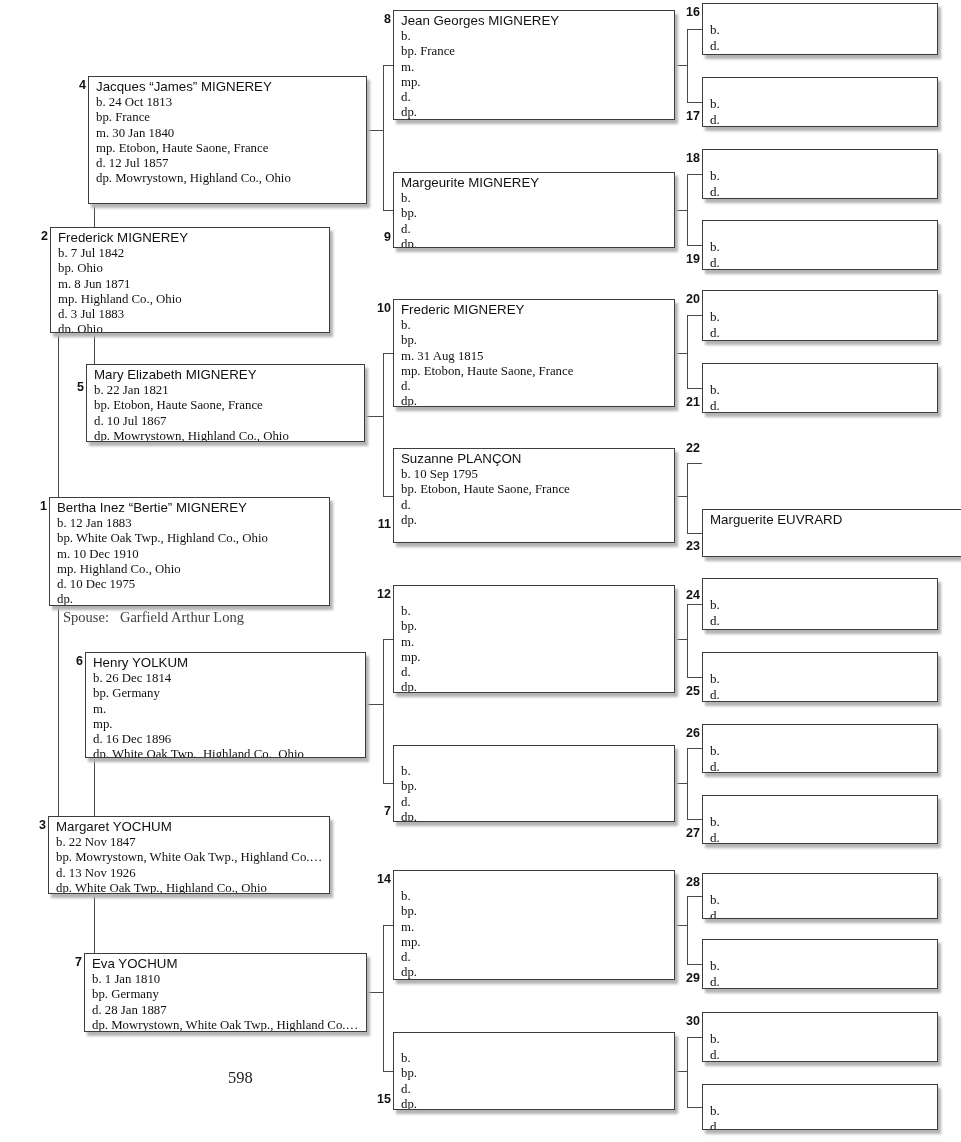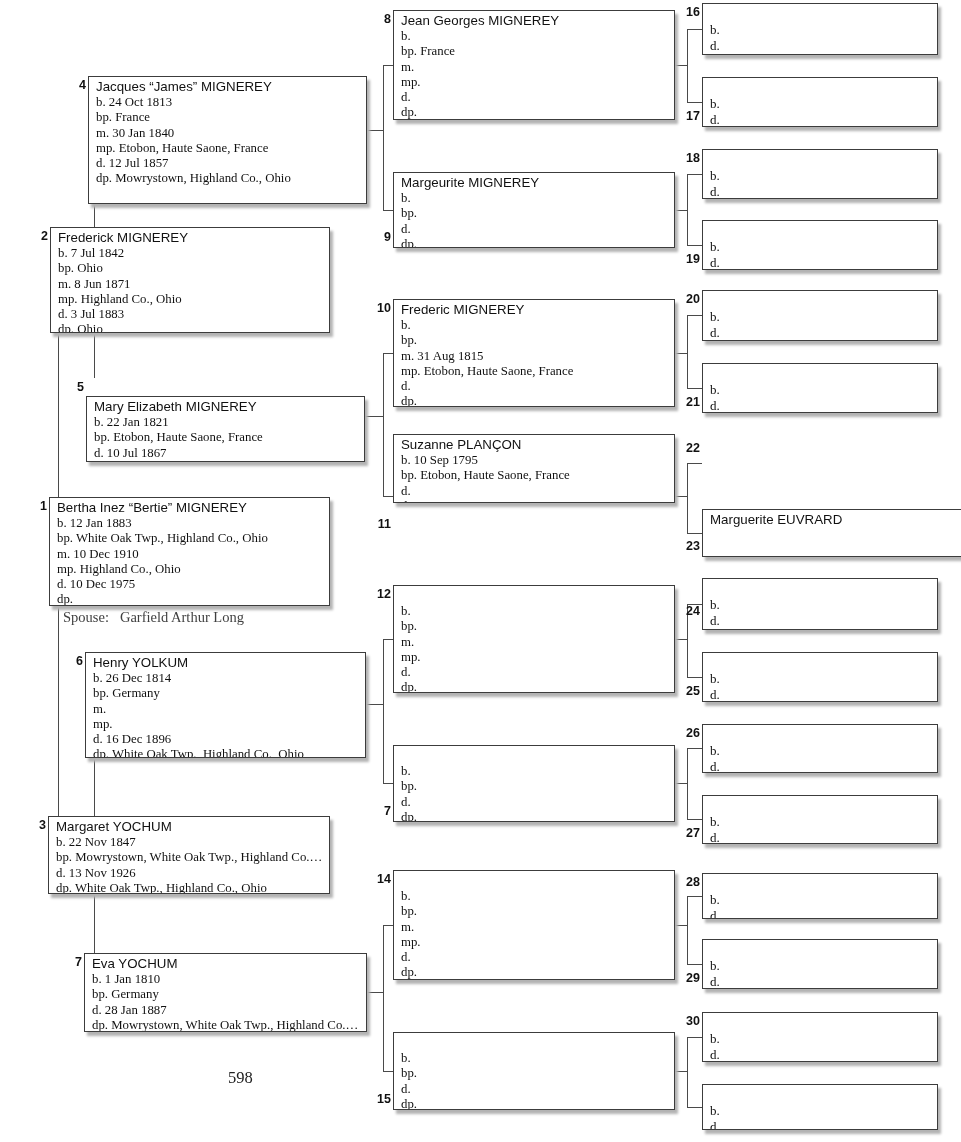--- a/index.html
+++ b/index.html
@@ -103,21 +103,21 @@
     <div class="pname">Frederick MIGNEREY</div>
     <div class="pdetails">b. 7 Jul 1842
 bp. Ohio
 m. 8 Jun 1871
 mp. Highland Co., Ohio
 d. 3 Jul 1883
 dp. Ohio</div>
   </div>
 
   <div class="pnum" style="left:64px;top:380px">5</div>
-  <div class="pbox" style="left:86px;top:396px;width:279px;height:66px">
+  <div class="pbox" style="left:86px;top:364px;width:279px;height:78px">
     <div class="pname">Mary Elizabeth MIGNEREY</div>
     <div class="pdetails">b. 22 Jan 1821
 bp. Etobon, Haute Saone, France
 d. 10 Jul 1867
 dp. Mowrystown, Highland Co., Ohio</div>
   </div>
 
   <div class="pnum" style="left:27px;top:499px">1</div>
   <div class="pbox" style="left:49px;top:497px;width:281px;height:109px">
     <div class="pname">Bertha Inez “Bertie” MIGNEREY</div>
@@ -189,21 +189,21 @@
     <div class="pname">Frederic MIGNEREY</div>
     <div class="pdetails">b.
 bp.
 m. 31 Aug 1815
 mp. Etobon, Haute Saone, France
 d.
 dp.</div>
   </div>
 
   <div class="pnum wide" style="left:369px;top:517px">11</div>
-  <div class="pbox" style="left:393px;top:434px;width:282px;height:69px">
+  <div class="pbox" style="left:393px;top:448px;width:282px;height:95px">
     <div class="pname">Suzanne PLANÇON</div>
     <div class="pdetails">b. 10 Sep 1795
 bp. Etobon, Haute Saone, France
 d.
 dp.</div>
   </div>
 
   <div class="pnum wide" style="left:369px;top:587px">12</div>
   <div class="pbox" style="left:393px;top:585px;width:282px;height:108px">
     <div class="pname"></div>
@@ -286,21 +286,21 @@
 d.</div>
   </div>
 
   <div class="pnum wide" style="left:678px;top:441px">22</div>
 
   <div class="pnum wide" style="left:678px;top:539px">23</div>
   <div class="pbox small" style="left:702px;top:509px;width:275px;height:48px">
     <div class="pname">Marguerite EUVRARD</div>
   </div>
 
-  <div class="pnum wide" style="left:678px;top:604px">24</div>
+  <div class="pnum wide" style="left:678px;top:588px">24</div>
   <div class="pbox small" style="left:702px;top:578px;width:236px;height:52px">
     <div class="pname"></div>
     <div class="pdetails">b.
 d.</div>
   </div>
 
   <div class="pnum wide" style="left:678px;top:684px">25</div>
   <div class="pbox small" style="left:702px;top:652px;width:236px;height:50px">
     <div class="pname"></div>
     <div class="pdetails">b.

